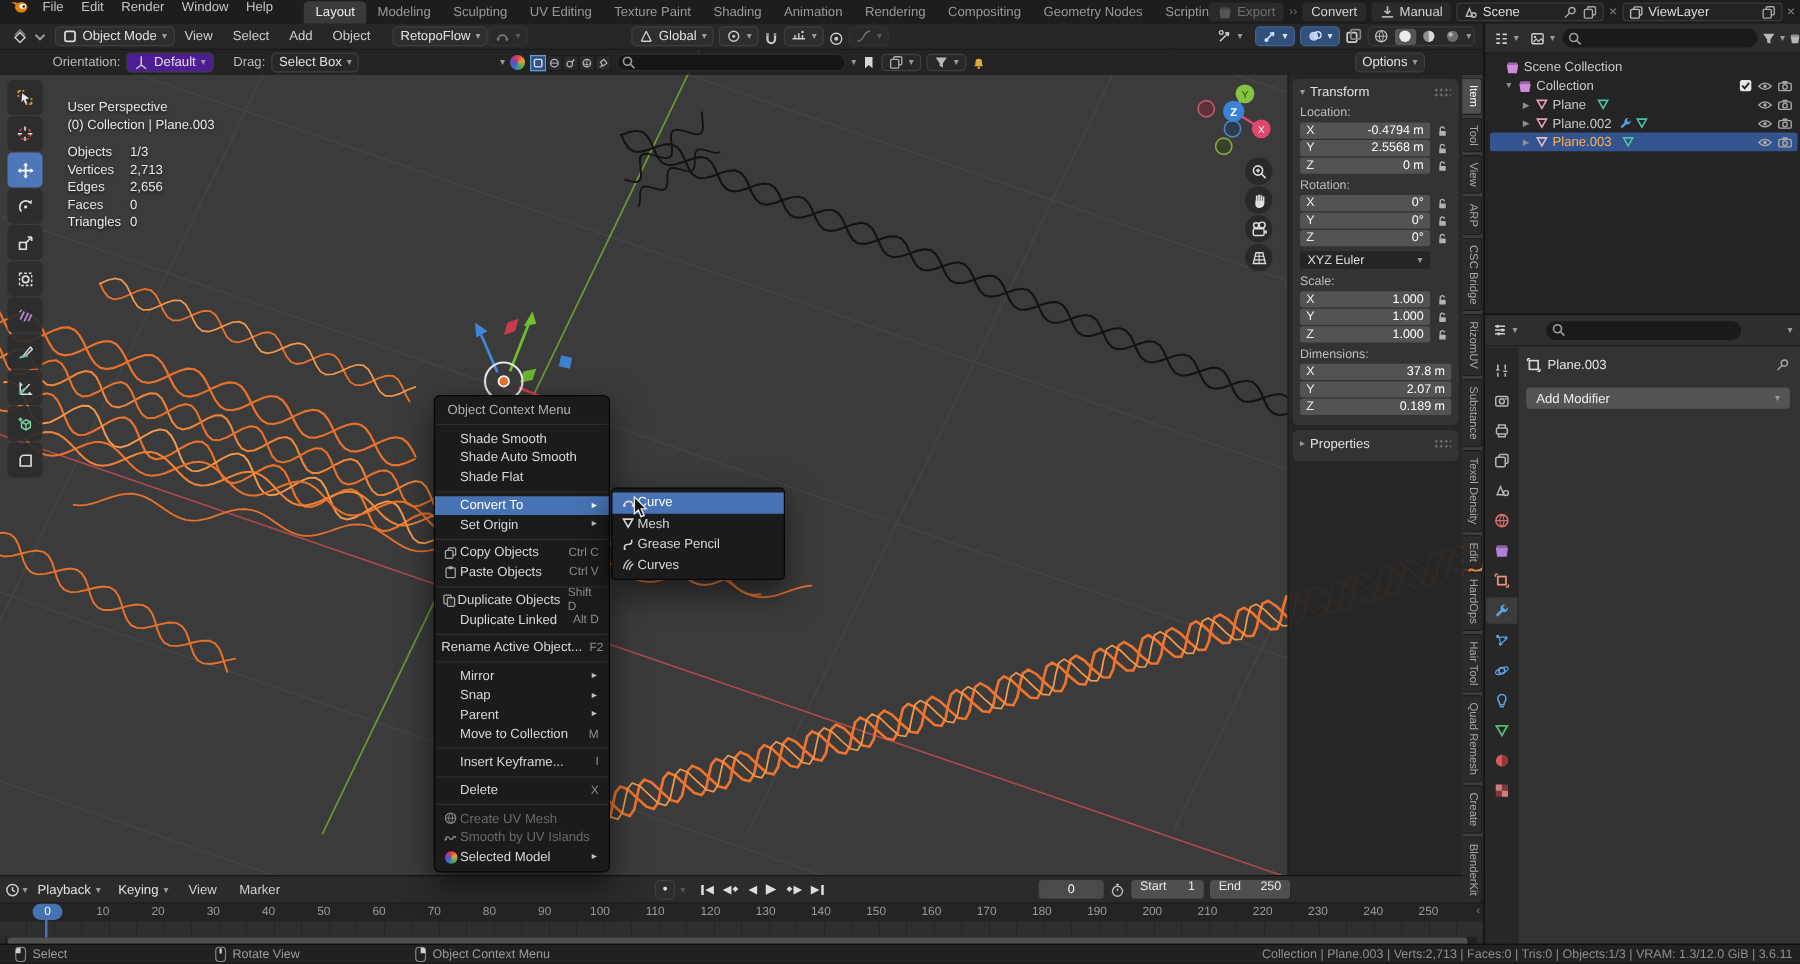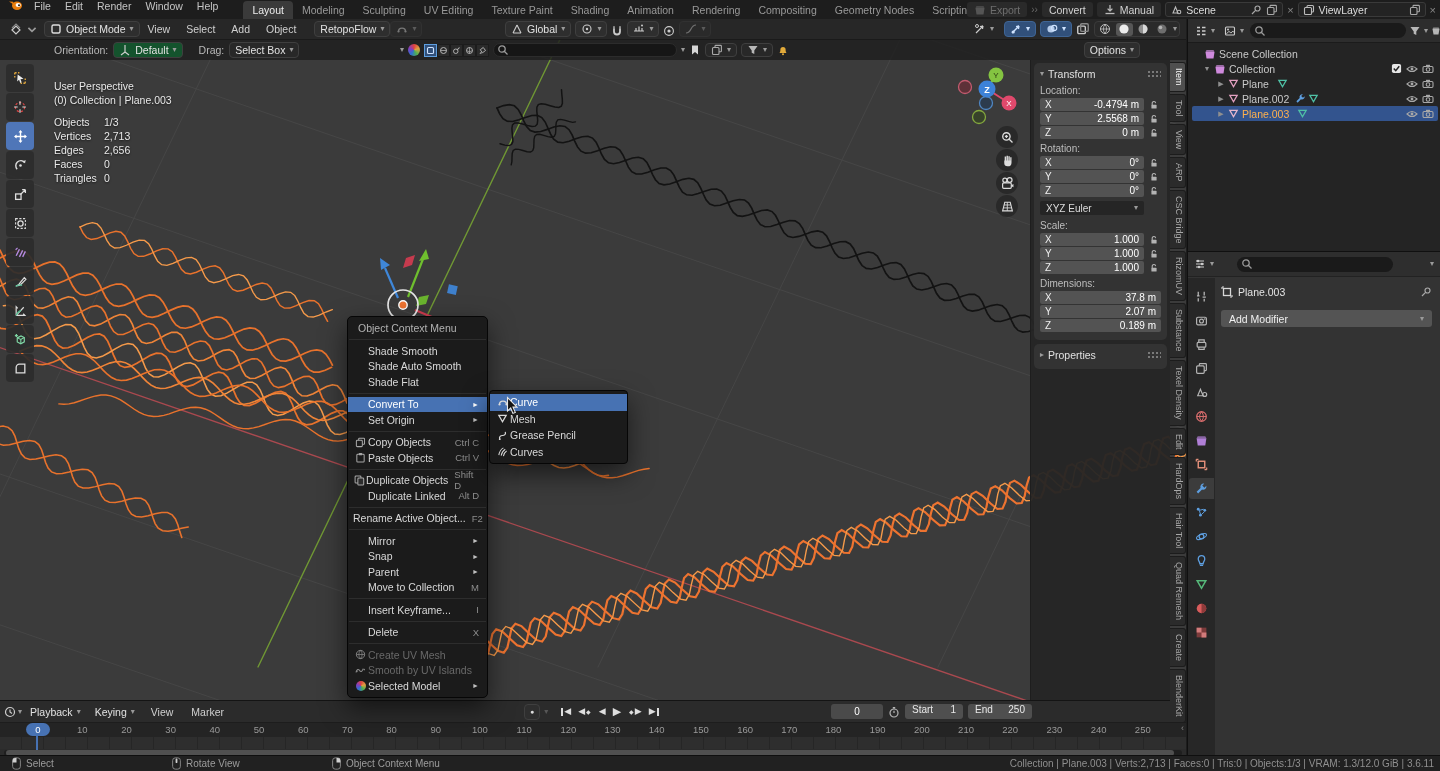--- a/index.html
+++ b/index.html
@@ -522,22 +522,22 @@
         <path d="M452.0,692.0L454.1,681.7L457.8,676.6L463.7,678.9L471.2,686.2L478.7,693.6L484.6,695.6L488.2,690.4L490.3,680.1L492.4,669.9L496.2,664.9L502.2,667.3L509.7,674.8L517.1,682.0L523.0,683.9L526.5,678.5L528.6,668.1L530.8,658.0L534.6,653.2L540.6,655.8L548.1,663.3L555.6,670.5L561.3,672.2L564.9,666.6L566.9,656.1L569.1,646.1L572.9,641.5L579.0,644.3L586.6,651.9L594.0,658.9L599.7,660.5L603.2,654.7L605.2,644.2L607.4,634.2L611.3,629.8L617.5,632.7L625.0,640.4L632.4,647.4L638.1,648.7L641.5,642.8L643.5,632.2L645.8,622.3L649.7,618.1L655.9,621.2L663.5,628.9L670.8,635.8L676.5,637.0L679.8,630.9L681.8,620.3L684.1,610.5L688.1,606.5L694.3,609.7L701.9,617.5L709.3,624.3L714.8,625.3L718.2,619.0L720.1,608.3L722.4,598.6L726.5,594.8L732.8,598.2L740.4,606.0L747.7,612.7L753.2,613.5L756.5,607.1L758.4,596.4L760.8,586.8L764.9,583.1L771.2,586.7L778.9,594.5L786.1,601.1L791.6,601.8L794.8,595.2L796.7,584.4L799.1,574.9L803.3,571.4L809.7,575.2L817.3,583.0L824.5,589.6L829.9,590.0L833.1,583.3L835.0,572.4L837.4,563.1L841.7,559.8L848.1,563.7L855.8,571.6L863.0,578.0L868.3,578.2L871.4,571.3L873.4,560.5L875.8,551.2L880.1,548.1L886.5,552.2L894.2,560.1L901.4,566.4L906.6,566.5L909.7,559.4L911.7,548.5L914.1,539.4L918.5,536.5L925.0,540.7L932.7,548.6L939.8,554.8L945.0,554.7L948.1,547.5L950.0,536.6L952.4,527.5L956.9,524.8L963.4,529.2L971.1,537.2L978.2,543.2L983.4,542.9L986.4,535.6L988.3,524.6L990.8,515.7L995.3,513.2L1001.9,517.7L1009.6,525.7L1016.6,531.6L1021.7,531.2L1024.7,523.6L1026.6,512.7L1029.1,503.9L1033.7,501.5L1040.3,506.2L1048.0,514.2L1055.0,520.0L1060.1,519.4L1063.0,511.7L1064.9,500.7L1067.5,492.0L1072.1,489.9L1078.8,494.7L1086.5,502.7L1093.5,508.4L1098.4,507.6L1101.3,499.8L1103.2,488.8L1105.8,480.2L1110.5,478.2L1117.2,483.2L1124.9,491.3L1131.9,496.8L1136.8,495.8L1139.6,487.8L1141.5,476.8L1144.2,468.4L1148.9,466.6L1155.7,471.7L1163.4,479.8L1170.3,485.2L1175.1,484.0L1177.9,475.9L1179.8,464.9L1182.5,456.6" stroke="#ed7330" stroke-width="2.2" fill="none" stroke-linecap="round"></path>
         <path d="M455.8,704.4L459.5,699.3L461.6,689.0L463.7,678.8L467.4,673.7L473.3,676.0L480.8,683.4L488.3,690.7L494.2,692.7L497.8,687.4L499.9,677.1L502.0,666.9L505.8,662.0L511.8,664.5L519.3,671.9L526.7,679.1L532.5,681.0L536.1,675.5L538.2,665.1L540.3,655.0L544.2,650.3L550.2,652.9L557.7,660.5L565.2,667.6L570.9,669.3L574.4,663.6L576.5,653.1L578.7,643.1L582.5,638.6L588.6,641.4L596.2,649.0L603.6,656.1L609.3,657.5L612.8,651.7L614.8,641.2L617.0,631.2L620.9,626.9L627.1,629.9L634.7,637.5L642.0,644.5L647.7,645.8L651.1,639.8L653.1,629.2L655.3,619.4L659.3,615.2L665.5,618.4L673.1,626.1L680.5,632.9L686.0,634.1L689.4,627.9L691.4,617.3L693.7,607.5L697.7,603.5L704.0,606.8L711.6,614.6L718.9,621.4L724.4,622.3L727.7,616.0L729.7,605.3L732.0,595.6L736.1,591.9L742.4,595.3L750.0,603.1L757.3,609.8L762.8,610.6L766.0,604.1L768.0,593.4L770.3,583.8L774.5,580.2L780.8,583.8L788.5,591.7L795.7,598.2L801.1,598.8L804.4,592.2L806.3,581.4L808.7,571.9L812.9,568.5L819.3,572.3L826.9,580.2L834.1,586.7L839.5,587.1L842.7,580.3L844.6,569.4L847.0,560.1L851.3,556.9L857.7,560.8L865.4,568.7L872.6,575.1L877.9,575.3L881.0,568.4L882.9,557.5L885.3,548.2L889.7,545.2L896.2,549.3L903.8,557.2L911.0,563.5L916.2,563.5L919.3,556.4L921.2,545.5L923.7,536.4L928.1,533.5L934.6,537.8L942.3,545.8L949.4,551.9L954.6,551.8L957.6,544.5L959.5,533.6L962.0,524.6L966.5,521.9L973.0,526.3L980.7,534.3L987.8,540.3L993.0,540.0L995.9,532.6L997.8,521.6L1000.4,512.7L1004.9,510.2L1011.5,514.8L1019.2,522.8L1026.2,528.7L1031.3,528.2L1034.3,520.7L1036.2,509.7L1038.7,500.9L1043.3,498.6L1049.9,503.3L1057.6,511.3L1064.6,517.1L1069.7,516.4L1072.6,508.7L1074.5,497.7L1077.1,489.1L1081.7,487.0L1088.4,491.8L1096.1,499.9L1103.1,505.5L1108.0,504.6L1110.9,496.8L1112.8,485.8L1115.4,477.3L1120.1,475.3L1126.8,480.3L1134.5,488.4L1141.5,493.9L1146.4,492.8L1149.2,484.9L1151.1,473.8L1153.8,465.4L1158.5,463.7L1165.3,468.8L1173.0,476.9L1179.9,482.3L1184.7,481.0L1187.5,472.9" stroke="#f59a4a" stroke-width="1.4" fill="none" stroke-linecap="round"></path>
         <path d="M497.0,112.0L499.7,118.4L503.0,123.5L507.2,126.2L512.6,126.4L518.9,124.6L525.4,122.1L531.8,120.1L537.3,119.9L541.8,122.3L545.2,127.0L547.9,133.3L550.6,139.8L553.7,145.1L557.8,148.3L563.0,148.9L569.2,147.3L575.7,144.8L582.2,142.6L587.9,142.1L592.5,144.0L596.1,148.4L598.9,154.5L601.5,161.1L604.5,166.7L608.5,170.2L613.5,171.2L619.5,170.0L626.0,167.5L632.5,165.2L638.4,164.4L643.2,165.9L646.9,169.9L649.8,175.8L652.4,182.4L655.4,188.2L659.1,192.2L664.0,193.6L669.8,192.7L676.3,190.3L682.9,187.8L688.9,186.7L693.8,187.8L697.7,191.4L700.7,197.1L703.4,203.6L706.2,209.7L709.8,214.0L714.5,215.8L720.2,215.2L726.6,213.0L733.2,210.5L739.3,209.1L744.5,209.7L748.5,213.0L751.7,218.4L754.3,224.9L757.1,231.1L760.5,235.8L765.0,238.0L770.6,237.8L776.9,235.8L783.5,233.2L789.7,231.5L795.1,231.8L799.3,234.6L802.6,239.7L805.2,246.2L807.9,252.5L811.2,257.5L815.6,260.2L821.0,260.3L827.2,258.5L833.8,255.9L840.1,254.0L845.7,253.9L850.1,256.3L853.5,261.1L856.2,267.4L858.8,273.9L862.0,279.2L866.2,282.2L871.4,282.8L877.6,281.2L884.1,278.6L890.5,276.5L896.2,276.1L900.8,278.1L904.3,282.5L907.1,288.7L909.8,295.2L912.8,300.8L916.8,304.2L921.8,305.2L927.9,303.9L934.4,301.4L940.9,299.1L946.7,298.3L951.5,299.9L955.2,304.0L958.1,309.9L960.7,316.5L963.6,322.3L967.4,326.2L972.3,327.5L978.2,326.5L984.7,324.1L991.2,321.7L997.2,320.6L1002.2,321.8L1006.0,325.5L1009.0,331.2L1011.6,337.8L1014.5,343.8L1018.1,348.0L1022.8,349.8L1028.6,349.1L1035.0,346.9L1041.6,344.4" stroke="#131313" stroke-width="1.7" fill="none" stroke-linecap="round"></path>
         <path d="M497.0,112.0L503.5,109.6L509.4,108.6L514.4,109.8L518.2,113.6L521.2,119.3L523.8,125.9L526.6,131.9L530.3,136.1L535.0,137.7L540.8,137.0L547.3,134.8L553.8,132.3L559.9,130.9L565.0,131.7L569.0,135.1L572.1,140.6L574.7,147.2L577.5,153.4L581.0,157.9L585.6,160.0L591.2,159.6L597.6,157.5L604.2,154.9L610.3,153.3L615.6,153.8L619.8,156.7L623.0,162.0L625.7,168.4L628.4,174.8L631.7,179.6L636.1,182.1L641.6,182.1L647.9,180.2L654.5,177.6L660.8,175.8L666.2,175.8L670.6,178.4L673.9,183.3L676.6,189.7L679.3,196.1L682.5,201.3L686.7,204.2L692.0,204.6L698.2,202.9L704.8,200.4L711.2,198.3L716.8,198.0L721.3,200.2L724.8,204.7L727.5,210.9L730.2,217.5L733.3,222.9L737.3,226.3L742.4,227.0L748.5,225.6L755.1,223.1L761.5,220.9L767.3,220.2L772.0,222.0L775.6,226.2L778.5,232.2L781.1,238.8L784.1,244.5L787.9,248.2L792.9,249.4L798.9,248.3L805.4,245.9L811.9,243.5L817.8,242.5L822.7,243.8L826.5,247.7L829.4,253.5L832.0,260.1L834.9,266.0L838.6,270.1L843.4,271.7L849.2,270.9L855.7,268.6L862.2,266.1L868.3,264.8L873.3,265.8L877.3,269.2L880.3,274.8L883.0,281.3L885.8,287.5L889.3,291.9L893.9,293.9L899.6,293.5L906.0,291.3L912.5,288.8L918.7,287.2L923.9,287.8L928.1,290.8L931.2,296.1L933.9,302.6L936.6,308.9L940.0,313.7L944.4,316.1L950.0,316.0L956.3,314.1L962.9,311.5L969.1,309.7L974.5,309.8L978.8,312.5L982.1,317.5L984.8,323.9L987.5,330.3L990.8,335.4L995.0,338.2L1000.4,338.5L1006.6,336.8L1013.2,334.2L1019.5,332.2L1025.1,332.0L1029.6,334.2L1033.0,338.9L1035.8,345.1L1038.4,351.6" stroke="#131313" stroke-width="1.7" fill="none" stroke-linecap="round"></path>
         <path d="M500.0,150.0L504.8,151.5L508.8,152.0L511.5,150.9L512.8,148.0L512.8,143.6L512.2,138.5L511.9,133.6L512.5,130.0L514.6,128.1L518.1,127.9L522.6,129.1L527.5,130.7L532.0,131.7L535.3,131.4L537.2,129.3L537.7,125.4L537.3,120.5L536.8,115.5L536.9,111.2L538.3,108.5L541.1,107.6L545.3,108.2L550.1,109.7L554.9,111.1L558.8,111.5L561.3,110.2L562.4,107.1L562.3,102.6L561.8,97.5L561.5,92.7" stroke="#131313" stroke-width="1.5" fill="none" stroke-linecap="round"></path>
         <path d="M511.2,172.4L511.9,168.9L512.0,164.5L512.2,160.3L513.2,157.2L515.4,155.7L518.8,156.0L522.9,157.2L527.1,158.5L530.5,158.8L532.7,157.4L533.7,154.3L533.9,150.0L534.0,145.6L534.7,142.1L536.6,140.2L539.7,140.0L543.7,141.1L547.9,142.5L551.6,143.1L554.2,142.2L555.5,139.5L555.8,135.5L555.9,131.0L556.3,127.2L557.8,124.8L560.6,124.2L564.4,125.0L568.7,126.4L572.6,127.3L575.5,126.9" stroke="#131313" stroke-width="1.4" fill="none" stroke-linecap="round"></path>
       </svg>
   </div>
 
   <div class="vph2">
-    <span class="lbl" style="margin-left:54px">Orientation:</span>
-    <div class="hpill" style="margin-left:5px;background:#14532d">
+    <span class="lbl" style="margin-left:42px">Orientation:</span>
+    <div class="hpill" style="margin-left:5px;background:#4c1d95">
       <svg class="ic" width="9" height="9" viewBox="0 0 12 12">
           <path d="M6 1v7M6 8L2 11M6 8l4 3" stroke="#ccc" stroke-width="1.2" fill="none"></path>
         </svg>
       <span>Default</span>
       <span class="chev">▾</span>
     </div>
     <span class="lbl" style="margin-left:16px">Drag:</span>
     <div class="hpill" style="margin-left:5px;background:#282828">
       <span>Select Box</span>
       <span class="chev">▾</span>

